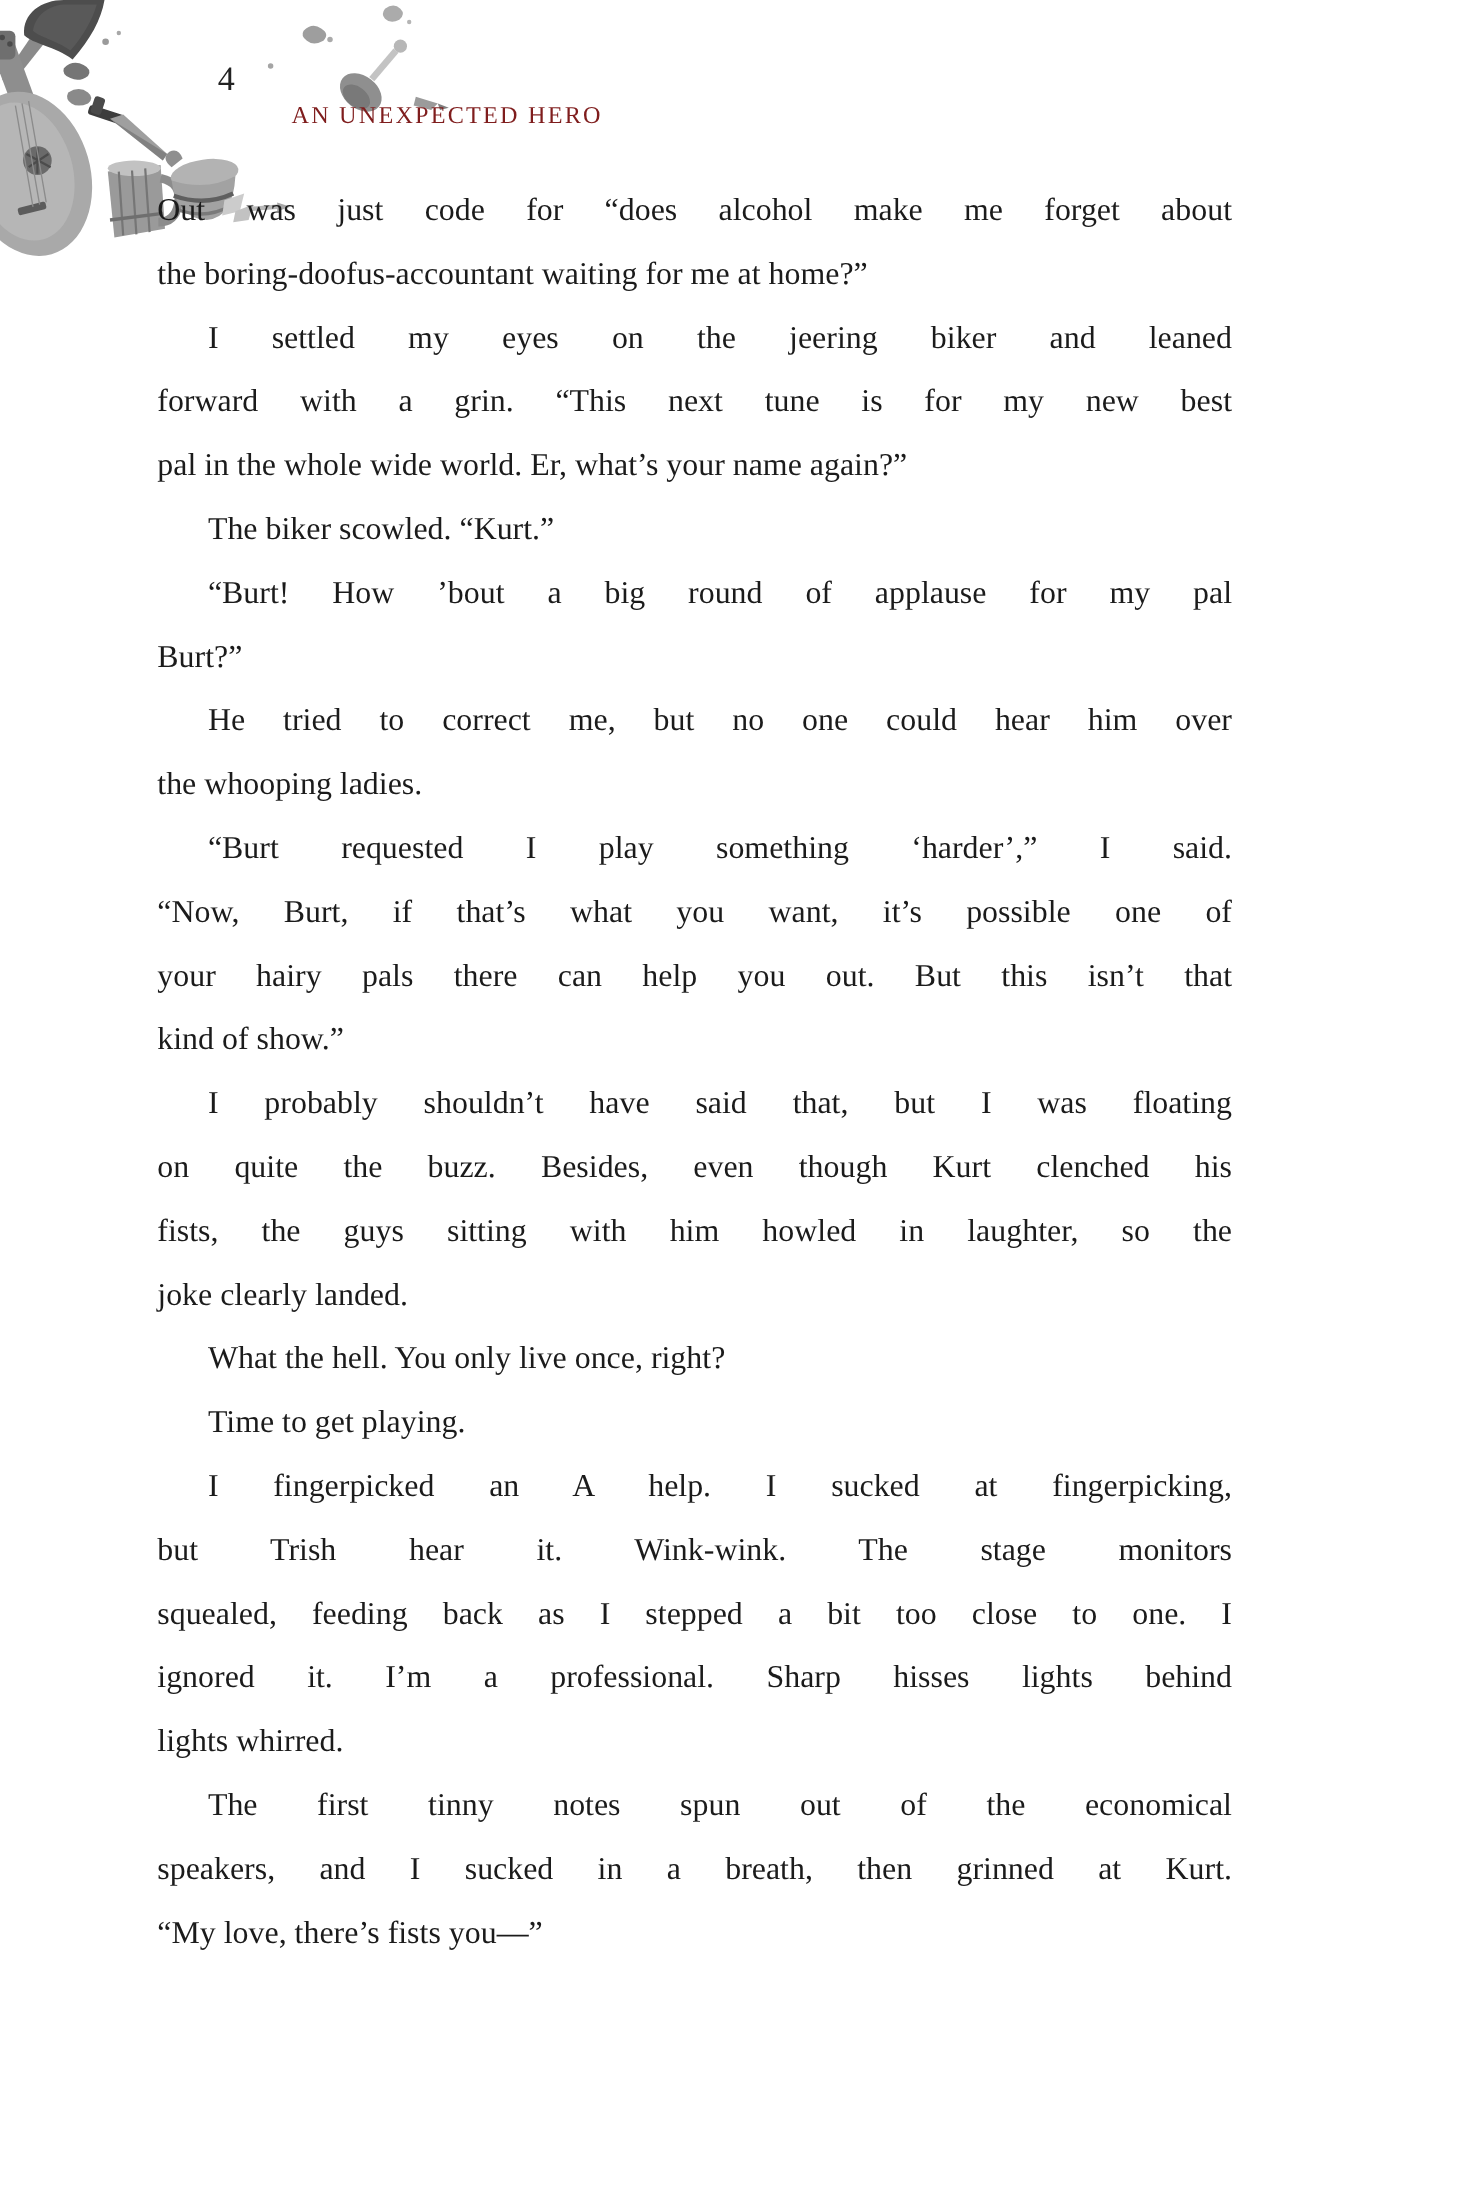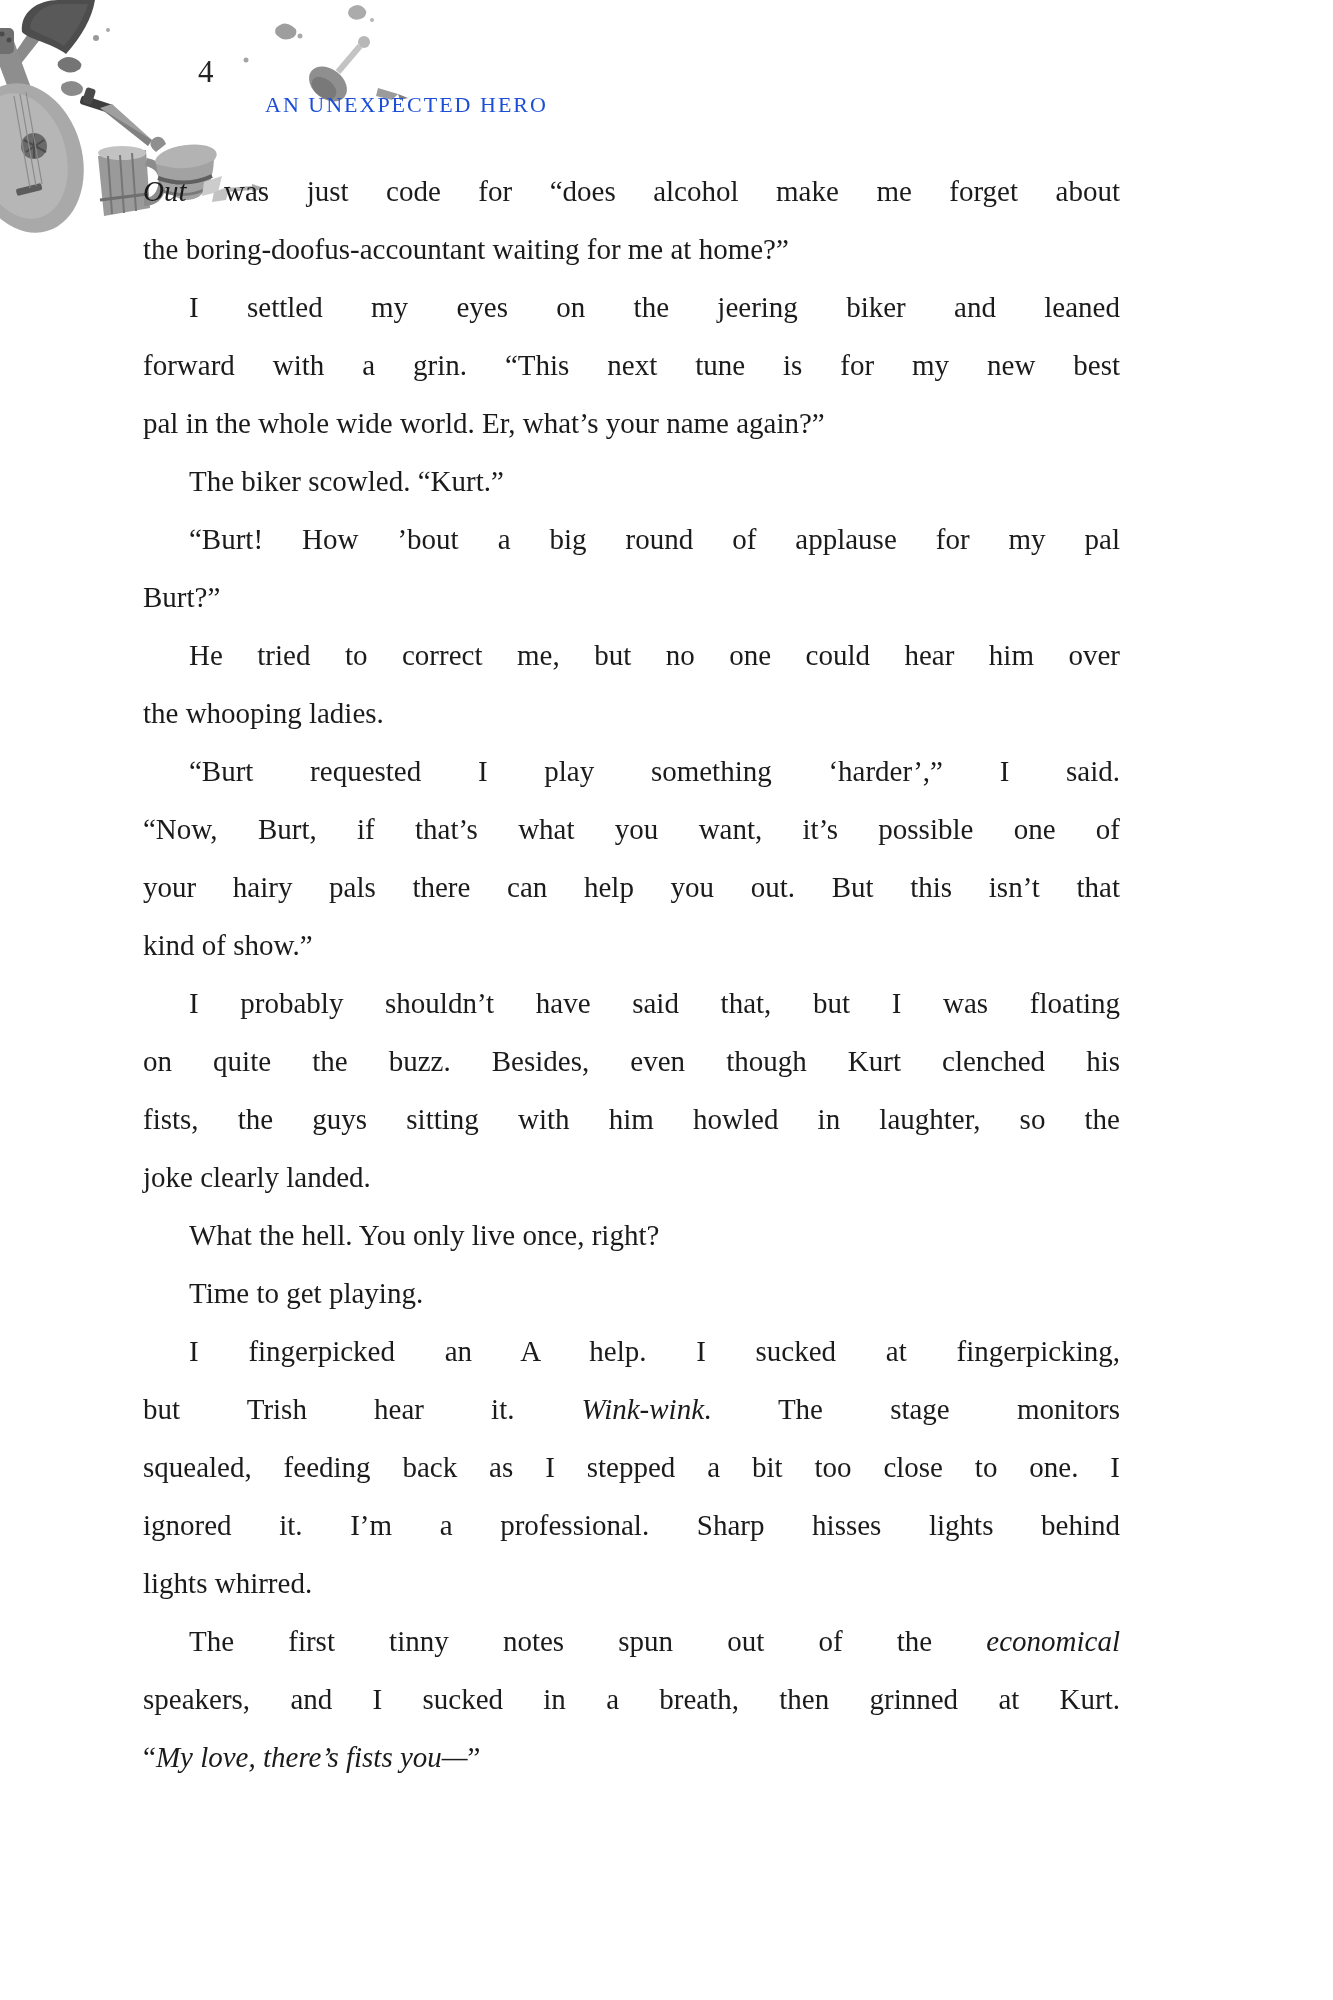--- a/index.html
+++ b/index.html
@@ -8,30 +8,30 @@
     background:#ffffff;color:#1b1b1b;
     font-family:"Liberation Serif", serif;
   }
   .page{position:absolute;inset:0;}
   .page-number{
     position:absolute;left:198px;top:54px;
     font-size:31px;color:#222;
   }
   .running-head{
     position:absolute;left:265px;top:92px;
-    font-size:22px;letter-spacing:2px;color:#1d4ed8;
+    font-size:22px;letter-spacing:2px;color:#7f1d1d;
   }
   .body-text{
     position:absolute;left:143px;top:162px;width:977px;
     font-size:29px;line-height:58px;color:#1b1b1b;
   }
   .para .line{white-space:normal;}
   .line.just{text-align:justify;text-align-last:justify;}
   .para.indent .line:first-child{text-indent:46px;}
-  .it{font-style:italic;}
+  .it{}
   .chapter-art{position:absolute;left:0;top:0;}
 </style>
 </head>
 <body>
 
 <div class="page">
 
   <svg class="chapter-art" width="420" height="245" viewBox="0 0 420 245" aria-hidden="true">
 
     <g>

